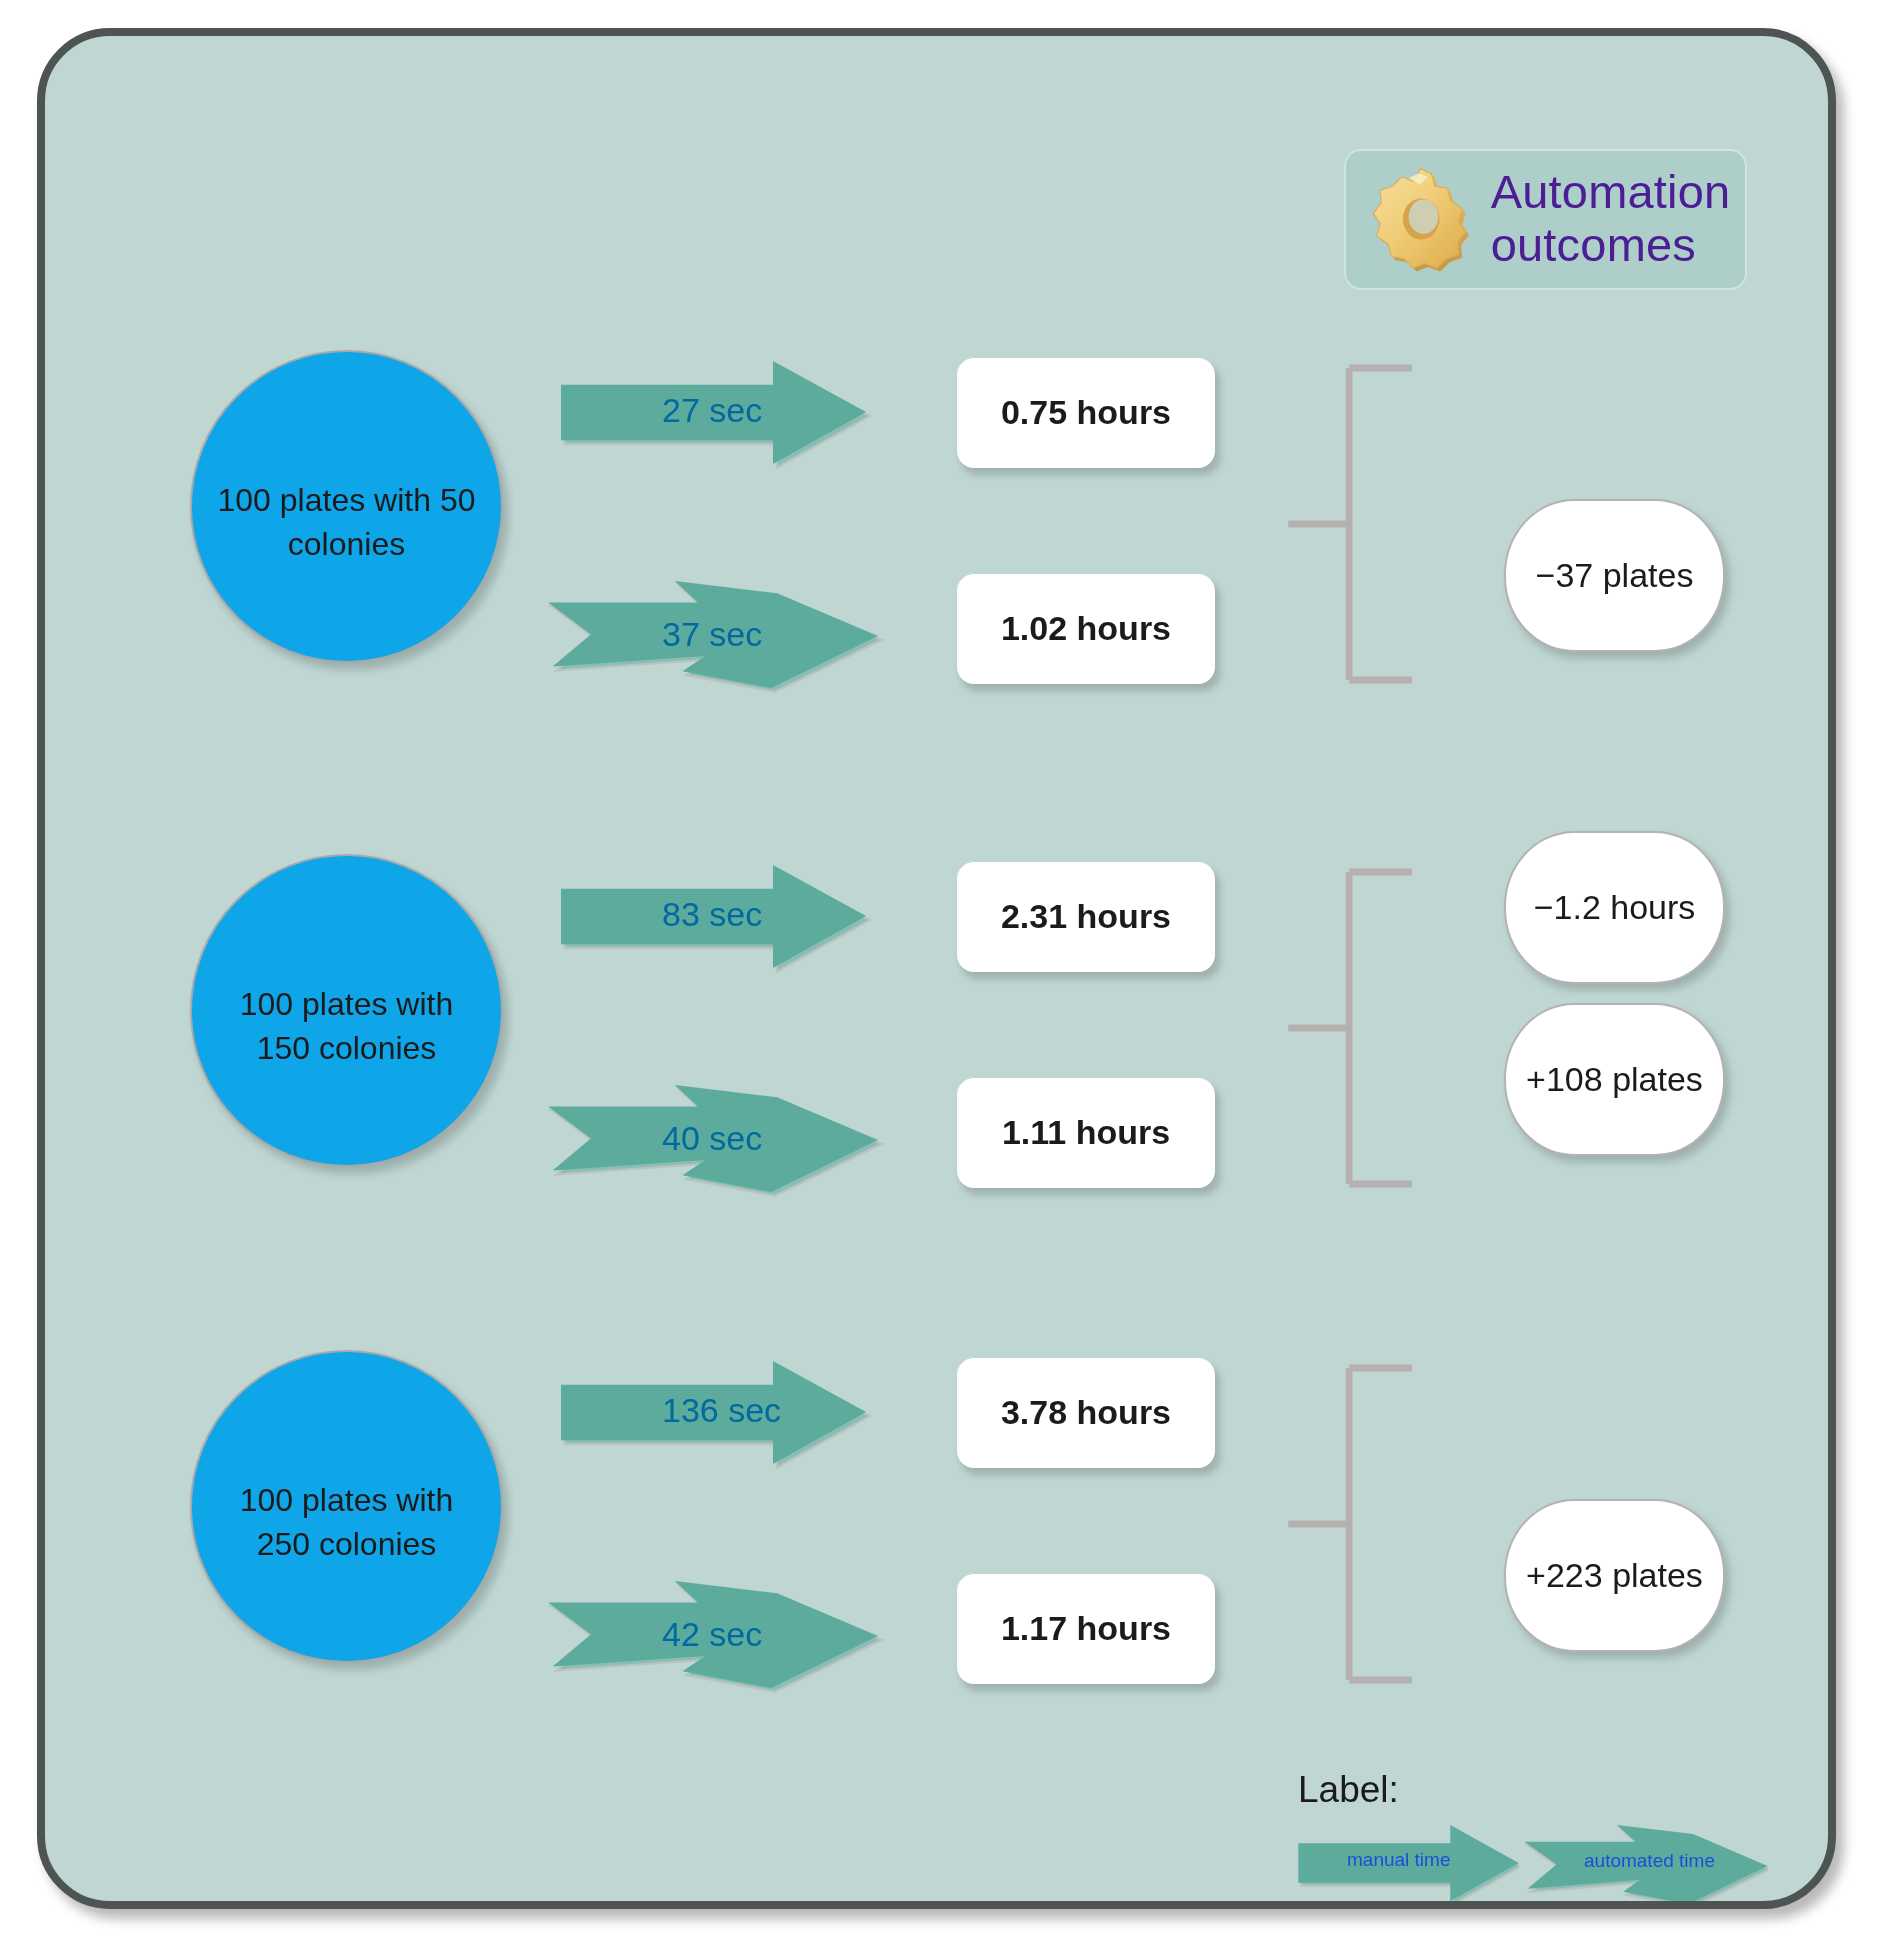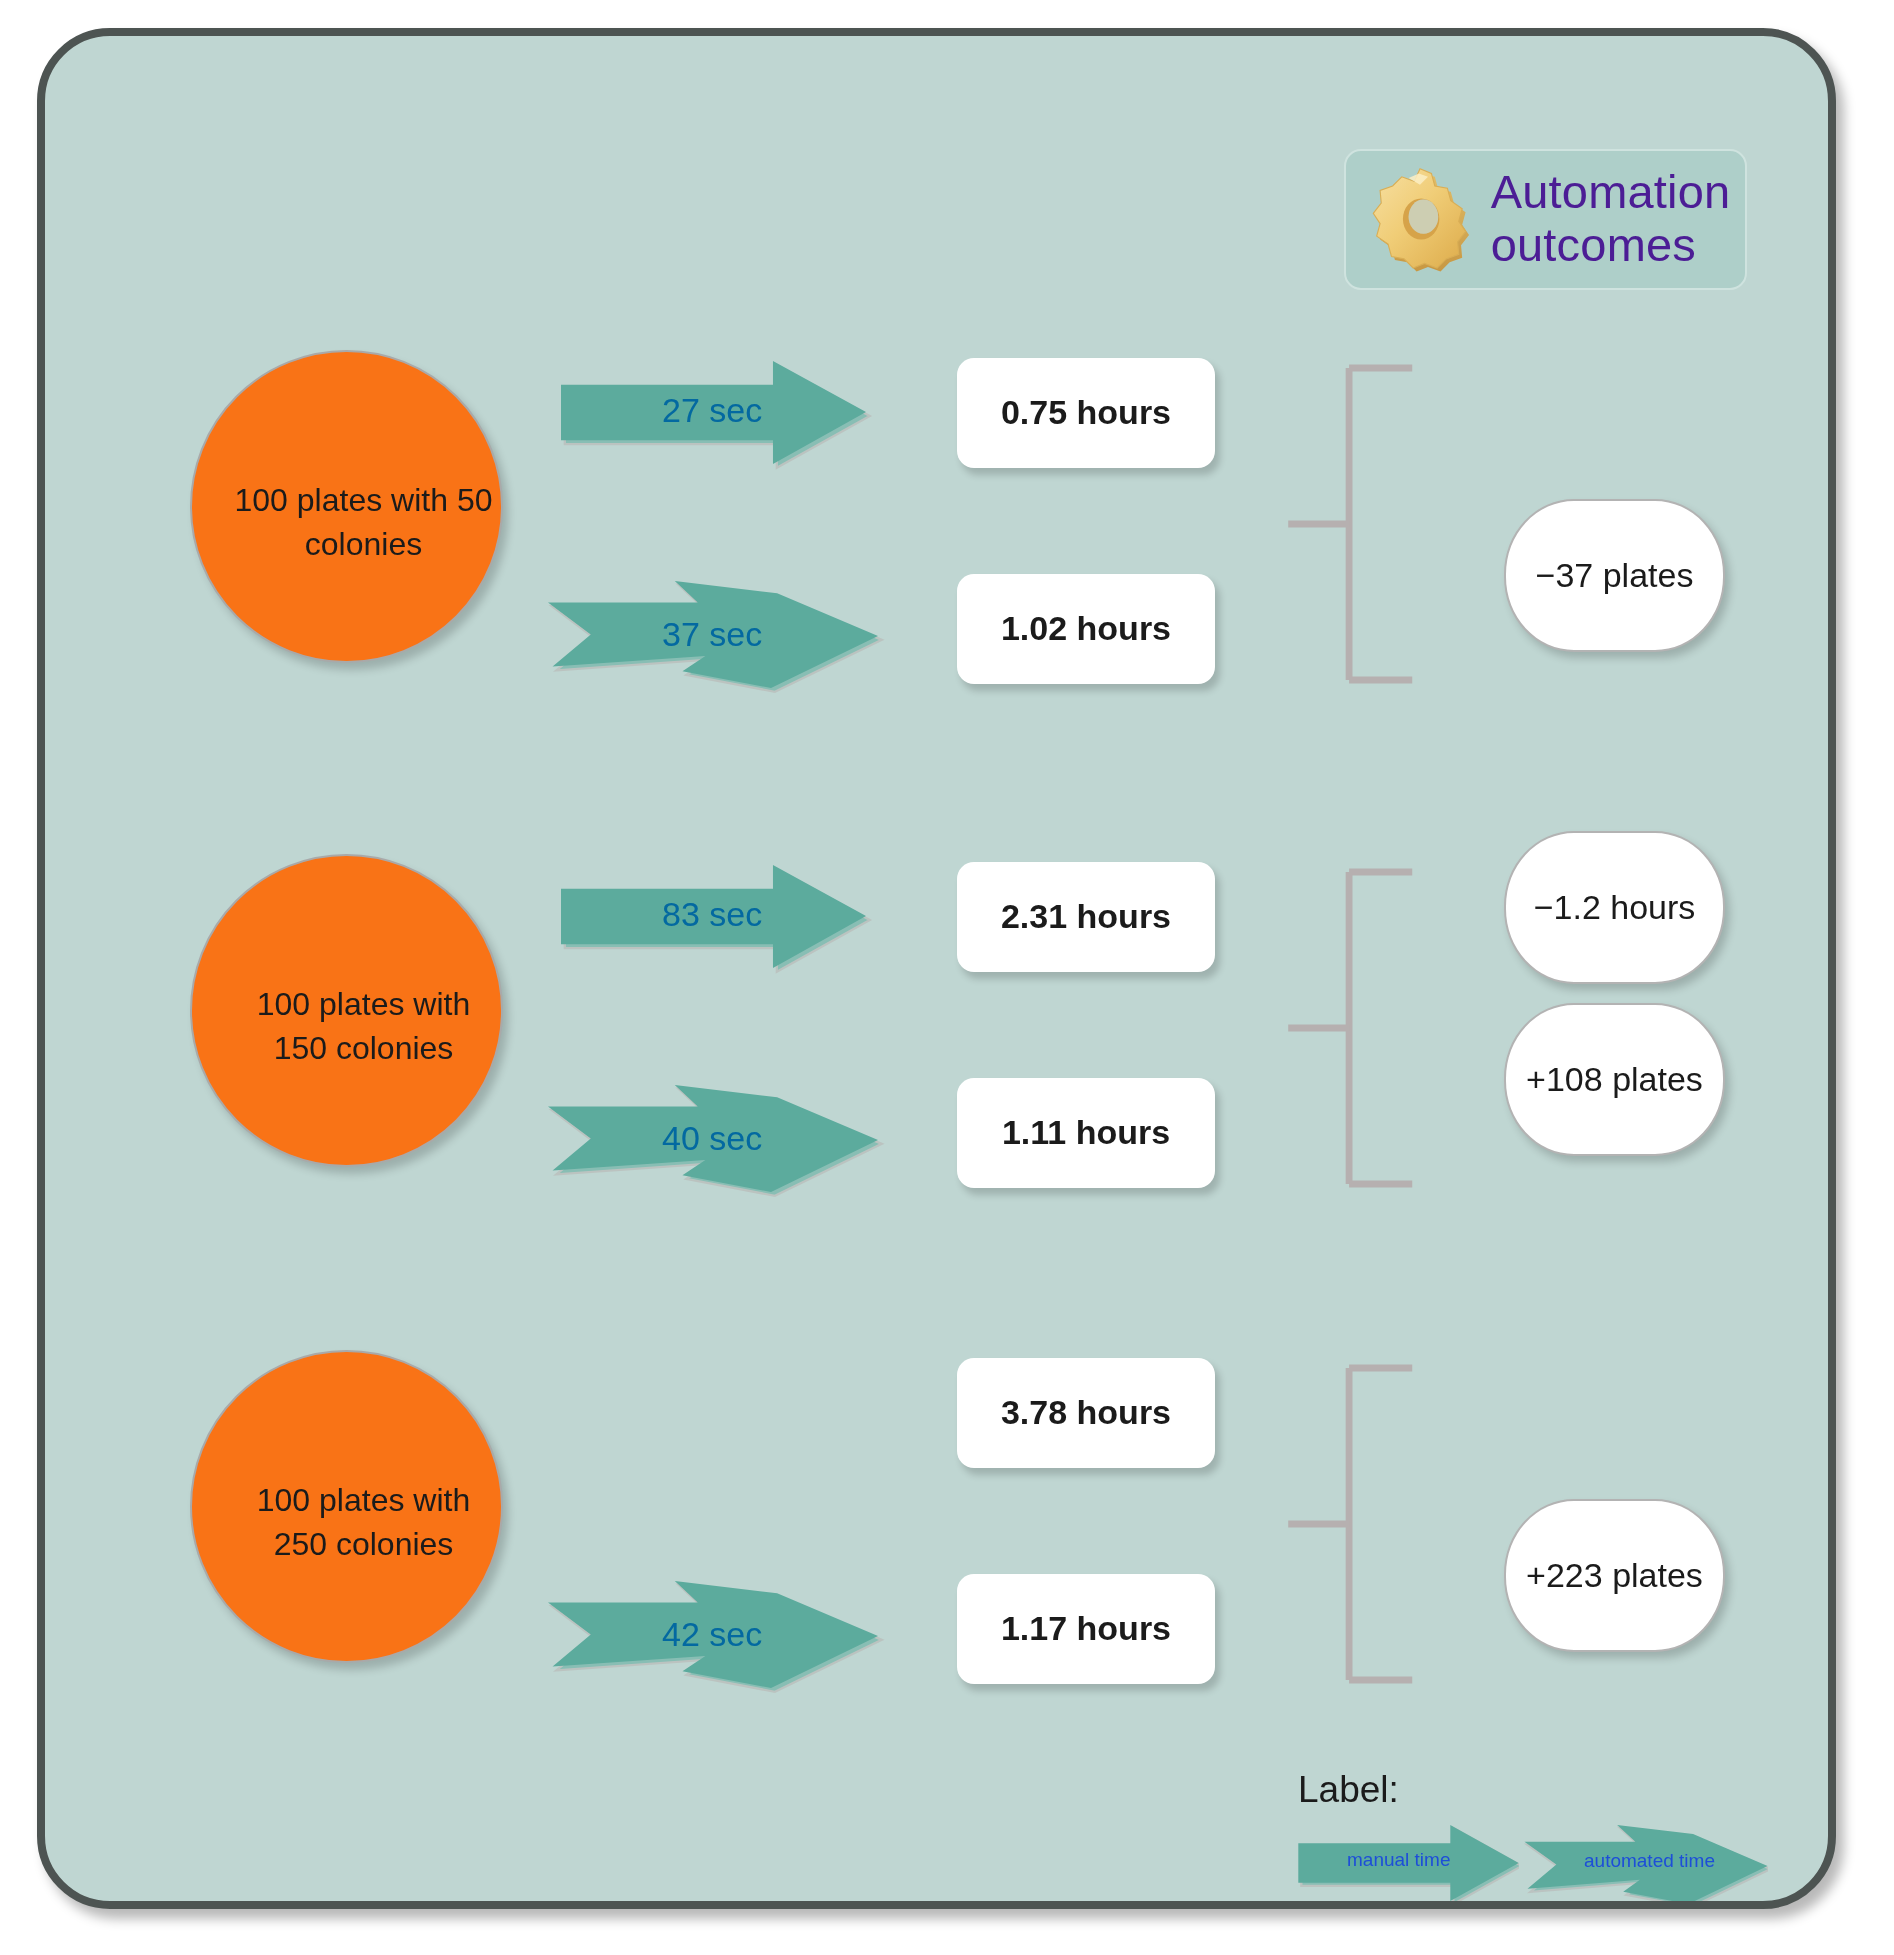--- a/index.html
+++ b/index.html
@@ -48,26 +48,26 @@
   .row{position:absolute; left:0; width:100%; height:534px;}
   #row0{top:259px;}
   #row1{top:763px;}
   #row2{top:1259px;}
 
   
   .circle{
     position:absolute;
     left:145px;
     width:313px;height:313px;
-    background:#f97316;
+    background:#0ea5e9;
     border:2.3px solid #a9a9a9;
     border-radius:50%;
     box-sizing:border-box;
     box-shadow:5.3px 6.9px 8.4px rgba(0,0,0,.18);
-    display:flex;align-items:center;justify-content:flex-end;
+    display:flex;align-items:center;justify-content:center;
   }
   #row0 .circle{top:55px;}
   #row1 .circle{top:55px;}
   #row2 .circle{top:55px;}
   .circle .ctext{
     width:275px;
     text-align:center;
     font-size:32px;
     line-height:1.36;
     color:#1b1b1b;
@@ -266,20 +266,27 @@
     <div class="pill pill-bot">
       <span>+108 plates</span>
     </div>
   </div>
 
   <div class="row" id="row2">
     <div class="circle">
       <span class="ctext">100 plates with 250 colonies</span>
     </div>
 
+    <div class="arrow arr-manual">
+      <svg viewBox="0 0 400 135" width="305" height="103">
+        <path d="M0 31 L278 31 L278 0 L400 67 L278 135 L278 104 L0 104 Z" fill="#5cab9d" stroke="#b8b5b3" stroke-width="3" transform="translate(5,5)" opacity=".55"></path>
+        <path d="M0 31 L278 31 L278 0 L400 67 L278 135 L278 104 L0 104 Z" fill="#5cab9d"></path>
+      </svg>
+      <span class="alabel">136 sec</span>
+    </div>
 
     <div class="arrow arr-auto">
       <svg viewBox="0 0 432 140" width="330" height="107">
         <path d="M0 28 L196 28 L166 0 L300 16 L432 72 L292 140 L176 118 L206 98 L6 112 L56 70 Z" fill="#5cab9d" stroke="#b8b5b3" stroke-width="3" transform="translate(5,5)" opacity=".55"></path>
         <path d="M0 28 L196 28 L166 0 L300 16 L432 72 L292 140 L176 118 L206 98 L6 112 L56 70 Z" fill="#5cab9d"></path>
       </svg>
       <span class="alabel">42 sec</span>
     </div>
 
     <div class="hourbox hb-manual">

